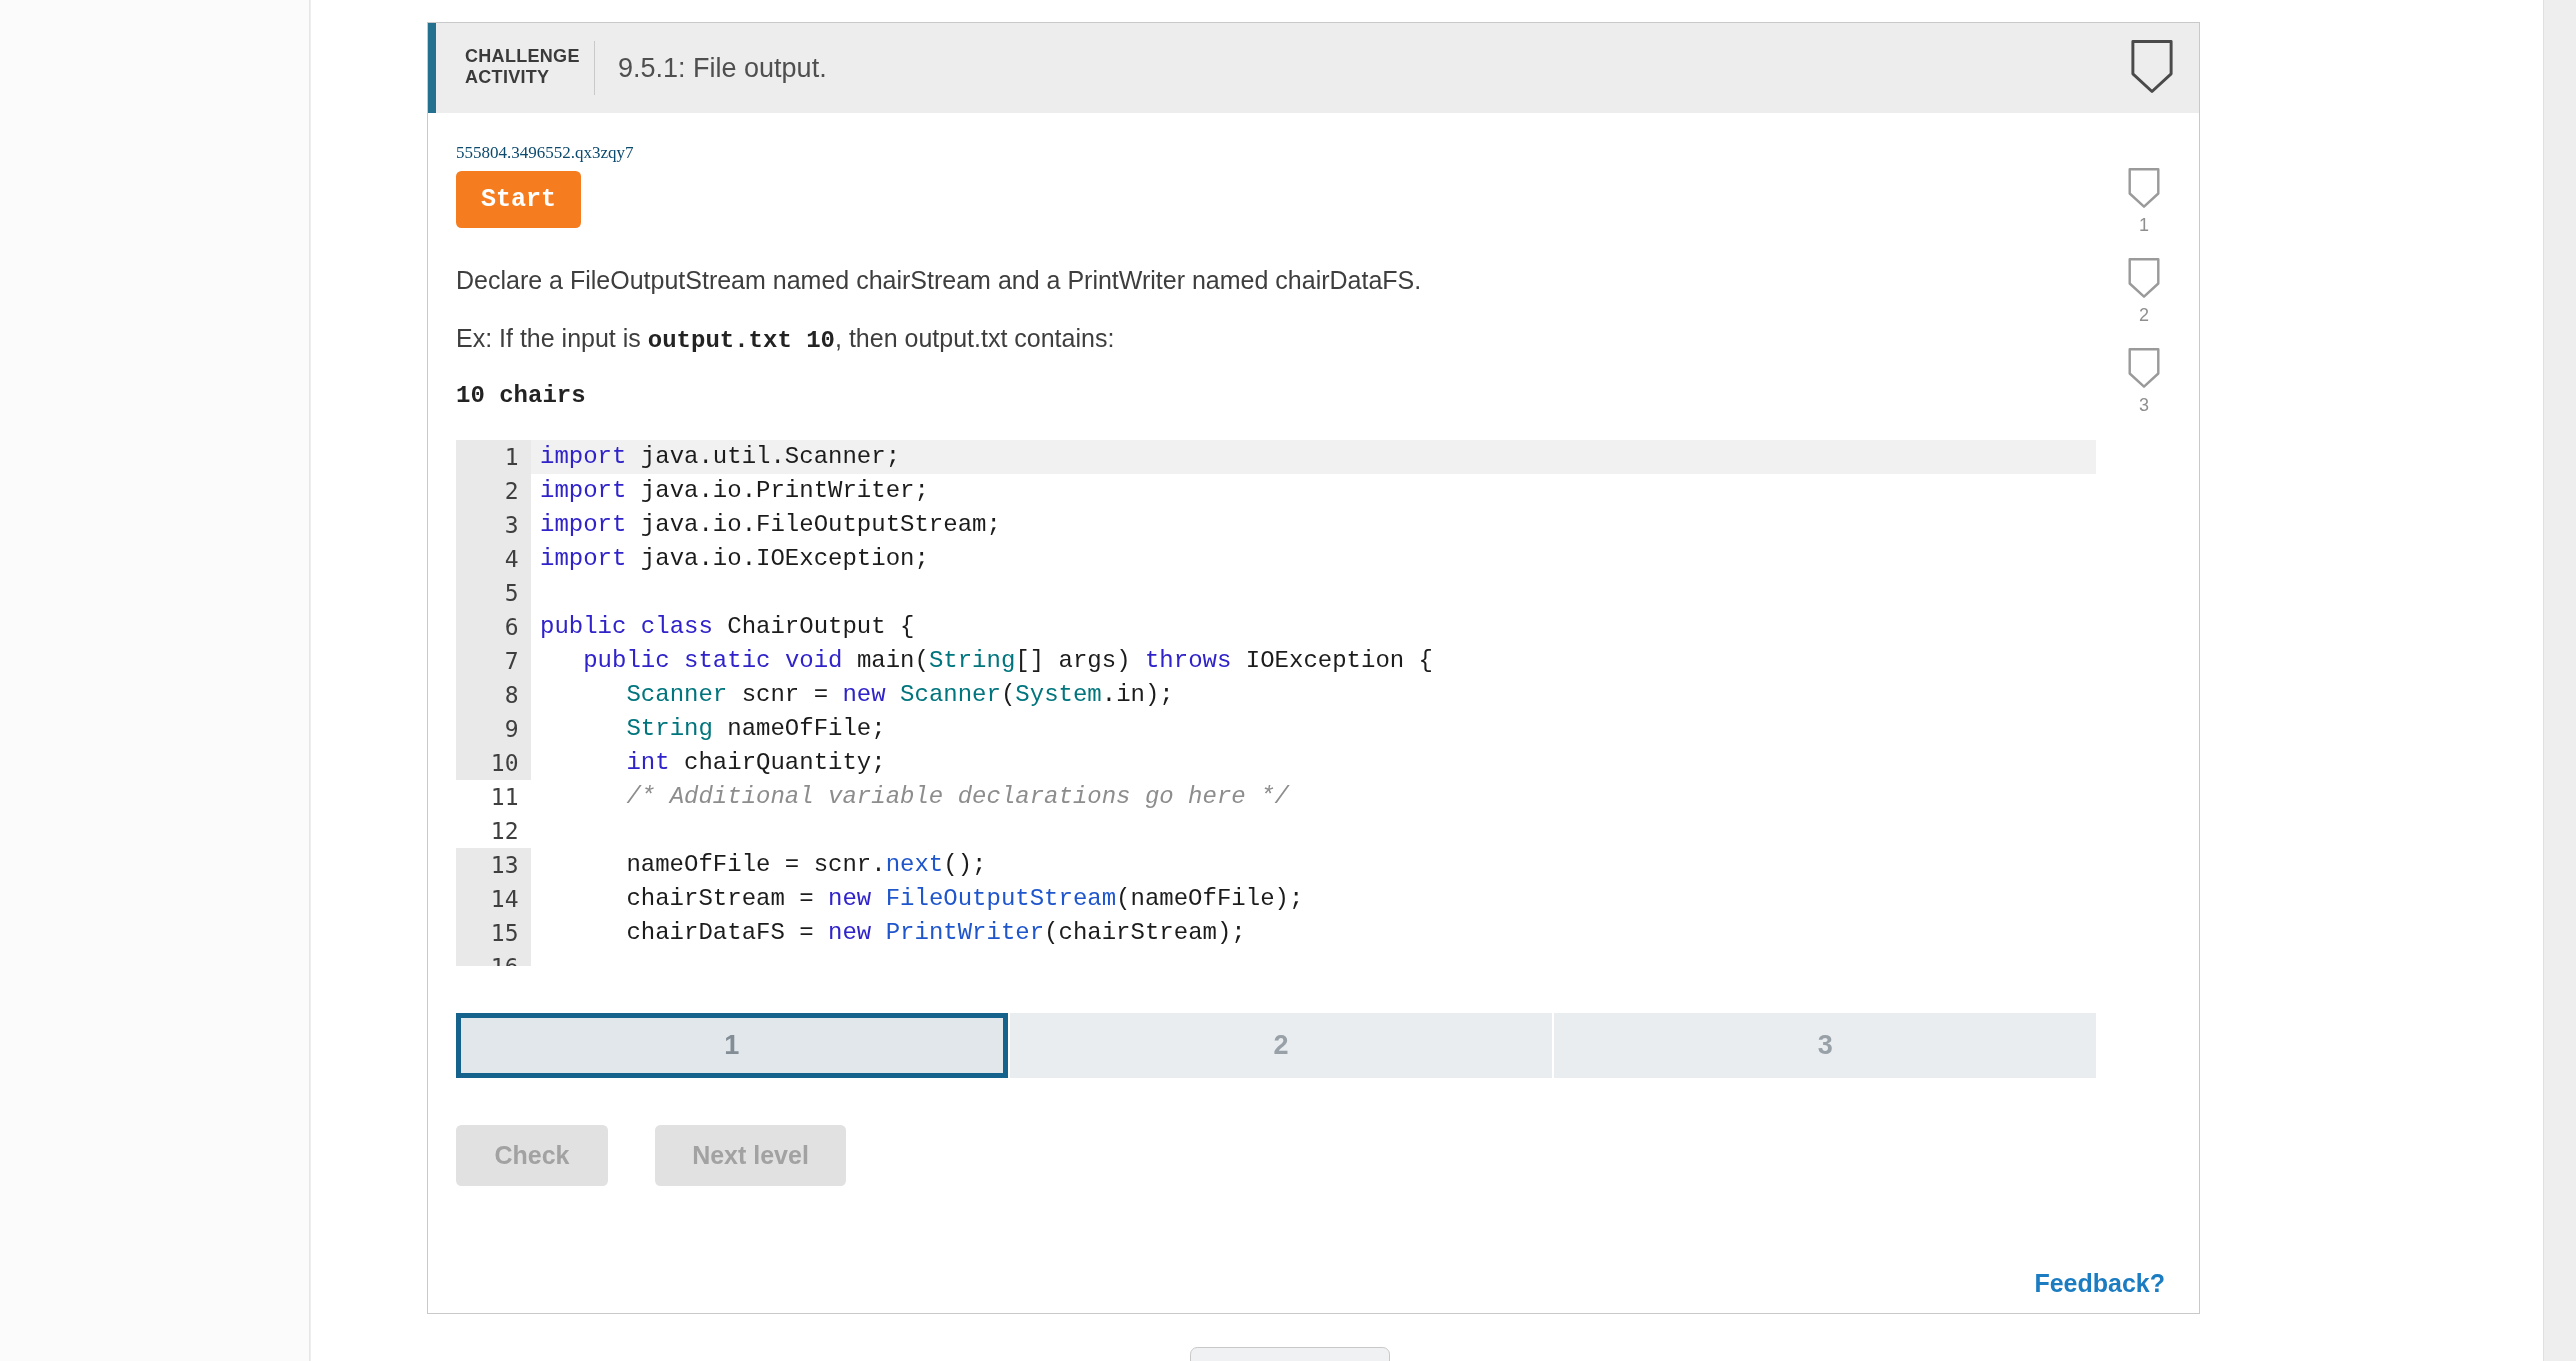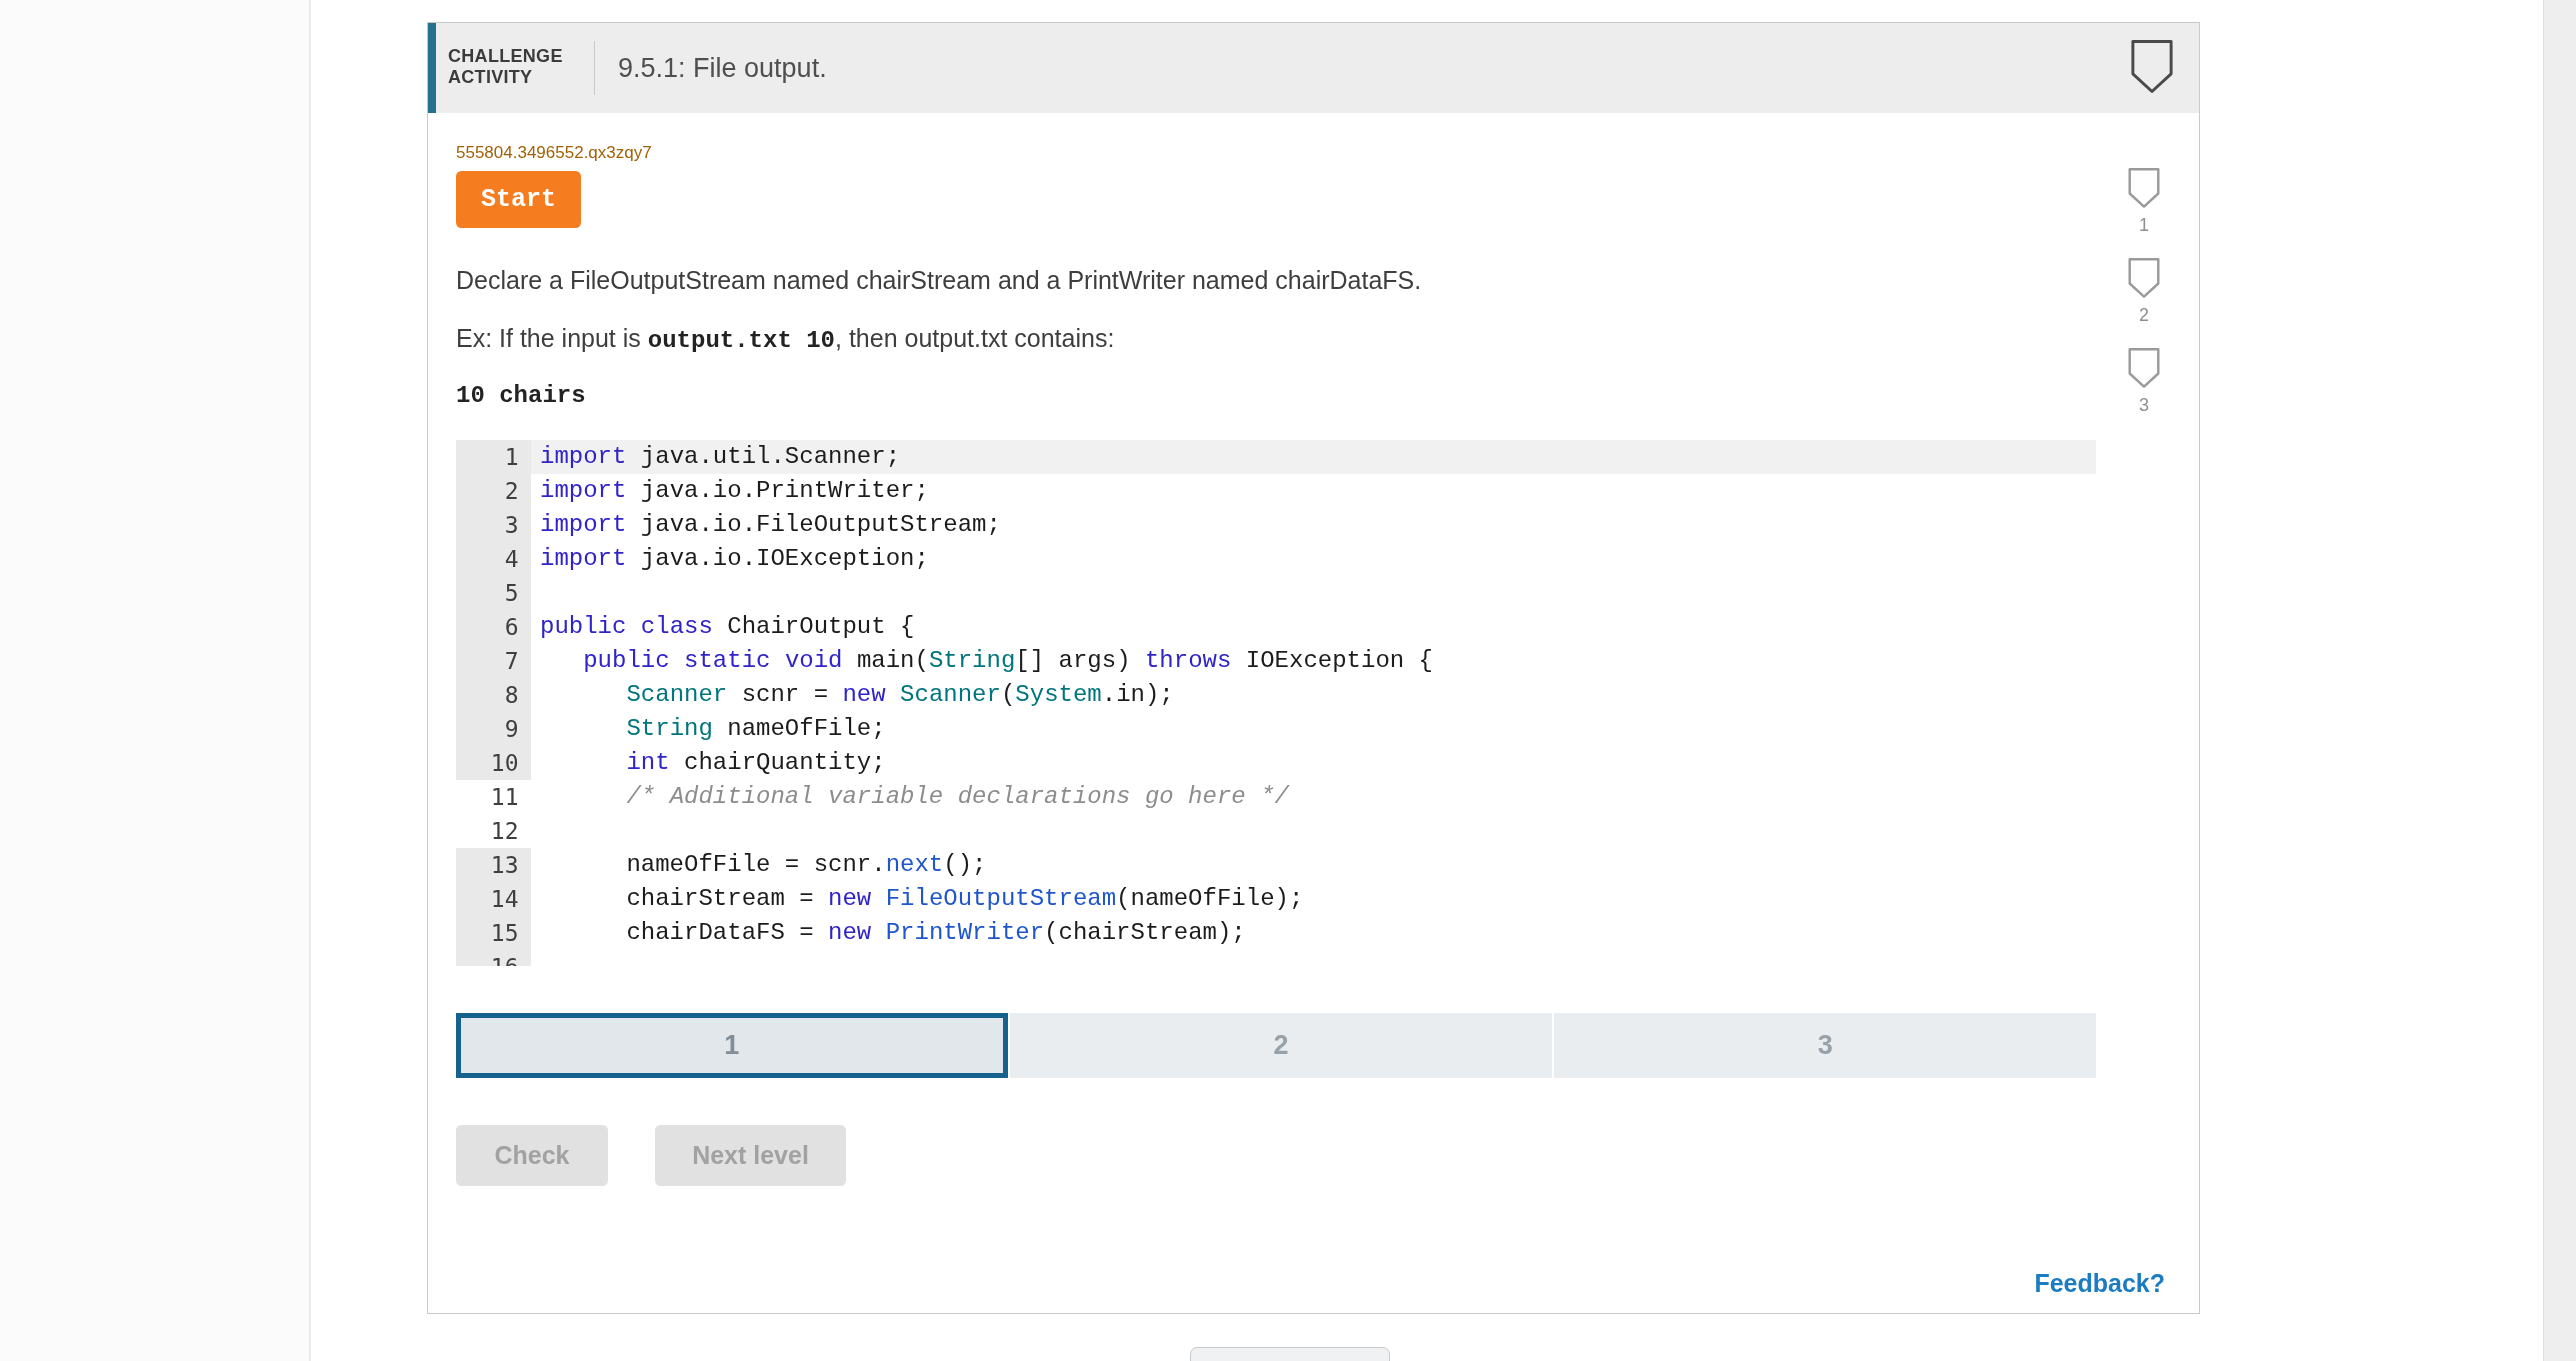--- a/index.html
+++ b/index.html
@@ -24,38 +24,38 @@
   }
   .card-header {
     position: absolute; left: 0; top: 0; width: 100%; height: 90px;
     background: #ededed;
   }
   .accent-bar {
     position: absolute; left: 0; top: 0; width: 8px; height: 100%;
     background: var(--accent, #24708f);
   }
   .kicker {
-    position: absolute; left: 20px; top: 23px;
+    position: absolute; left: 37px; top: 23px;
     font-size: 18px; font-weight: bold; color: #3b3b3b;
     line-height: 21.5px; letter-spacing: 0.3px;
   }
   .header-divider {
     position: absolute; left: 166px; top: 18px; width: 0.9px; height: 54px;
     background: #c9c9c9;
   }
   .header-title {
     position: absolute; left: 190px; top: 45px; transform: translateY(-50%);
     font-size: 27px; color: #4f4f4f;
   }
   .header-shield {
     position: absolute; right: 22.4px; top: 14.3px; width: 50px; height: 59px;
   }
   .header-shield path { fill: #ededed; stroke: #4a4a4a; stroke-width: 2; stroke-linejoin: round; }
 
-  .activity-id { position: absolute; left: 28px; top: 120px; font-size: 17px; color: #a16207; }
+  .activity-id { position: absolute; left: 28px; top: 120px; font-size: 17px; color: #0c4a6e; font-family: Liberation Serif, serif; }
   .start-button {
     position: absolute; left: 28px; top: 148px; width: 125px; height: 57px;
     background: var(--orange, #f57d20); color: #ffffff; font-weight: bold; font-size: 25px;
     border: none; border-radius: 5.4px; font-family: Liberation Mono, monospace; cursor: pointer;
   }
   .instruction { position: absolute; left: 28px; top: 243px; font-size: 25px; color: #3e3e3e; }
   .example-line { position: absolute; left: 28px; top: 301px; font-size: 25px; color: #3e3e3e; }
   .mono-strong {
     font-family: Liberation Mono, monospace;
     font-weight: bold; color: #232323; font-size: 24px;

